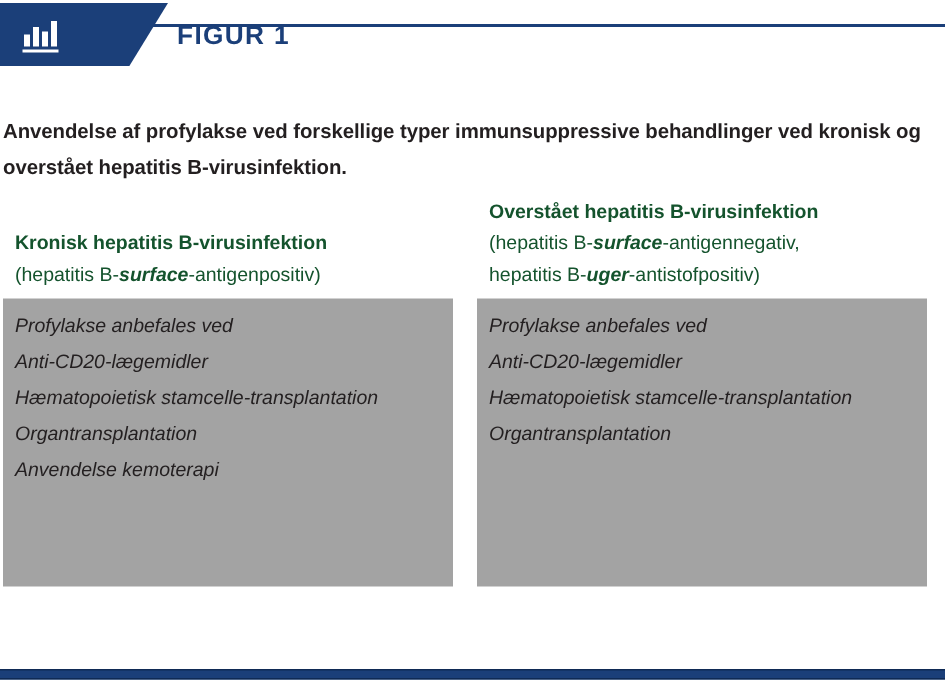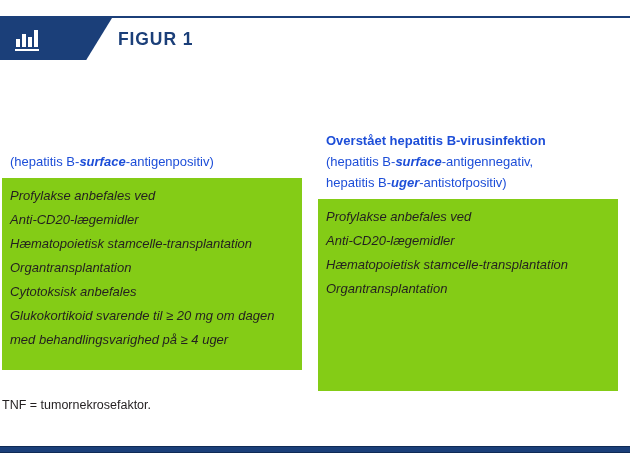--- a/index.html
+++ b/index.html
@@ -29,21 +29,21 @@
     top: 16px;
     width: 630px;
     height: 2px;
     background: #1b3f79;
   }
 
   
   .header {
     position: absolute;
     left: 0;
-    top: 18px;
+    top: 2px;
     width: 554px;
     height: 42px;
   }
   .header-tab {
     position: absolute;
     left: 0;
     top: 0;
     width: 112px;
     height: 42px;
     background: #1b3f79;
@@ -93,39 +93,39 @@
   .col {
     position: absolute;
     top: 0;
   }
   .col-left  { left: 2px;   width: 300px; }
   .col-right { left: 318px; width: 300px; }
 
   .col-head {
     position: relative;
     font-size: 13px;
-    color: #1d4ed8;
+    color: #14532d;
     line-height: 21px;
     padding-left: 8px;
     box-sizing: border-box;
   }
   .col-head .line-bold {
     font-weight: bold;
   }
   .col-head .line-sub { font-weight: normal; }
   .col-head em {
     font-weight: bold;
     text-align: center;
   }
 
   .col-left  .col-head { padding-top: 23px; }
   .col-right .col-head { padding-top: 2px; }
 
   .col-body {
-    background: #84cc16;
+    background: #a3a3a3;
     padding: 6px 0 8px 8px;
     box-sizing: border-box;
     font-size: 13px;
     color: #231f20;
   }
   .col-left  .col-body { margin-top: 6px; height: 192px; }
   .col-right .col-body { margin-top: 6px; height: 192px; }
 
   .body-item {
     line-height: 24px;
@@ -174,50 +174,50 @@
         <rect x="4" y="15" width="4" height="8" fill="#ffffff"></rect>
         <rect x="10" y="10" width="4" height="13" fill="#ffffff"></rect>
         <rect x="16" y="13" width="4" height="10" fill="#ffffff"></rect>
         <rect x="22" y="6" width="4" height="17" fill="#ffffff"></rect>
         <rect x="3" y="25" width="24" height="2" fill="#ffffff"></rect>
       </svg>
     </div>
     <div class="header-title">FIGUR 1</div>
   </div>
 
+  <div class="caption">Anvendelse af profylakse ved forskellige typer immunsuppressive behandlinger ved kronisk og overstået hepatitis B-virusinfektion.</div>
 
   <div class="table">
 
     <div class="col col-left">
       <div class="col-head">
+        <div class="line-bold">Kronisk hepatitis B-virusinfektion</div>
         <div class="line-sub"><span>(hepatitis B-</span><em>surface</em><span>-antigenpositiv)</span></div>
       </div>
       <div class="col-body">
         <div class="body-item italic">Profylakse anbefales ved</div>
         <div class="body-item">Anti-CD20-lægemidler</div>
         <div class="body-item">Hæmatopoietisk stamcelle-transplantation</div>
         <div class="body-item">Organtransplantation</div>
-        <div class="body-item">Cytotoksisk anbefales</div>
-        <div class="body-item">Glukokortikoid svarende til ≥ 20 mg om dagen med behandlingsvarighed på ≥ 4 uger</div>
+        <div class="body-item">Anvendelse kemoterapi</div>
       </div>
     </div>
 
     <div class="col col-right">
       <div class="col-head">
         <div class="line-bold">Overstået hepatitis B-virusinfektion</div>
         <div class="line-sub"><span>(hepatitis B-</span><em>surface</em><span>-antigennegativ,</span></div>
         <div class="line-sub"><span>hepatitis B-</span><em>uger</em><span>-antistofpositiv)</span></div>
       </div>
       <div class="col-body">
         <div class="body-item italic">Profylakse anbefales ved</div>
         <div class="body-item">Anti-CD20-lægemidler</div>
         <div class="body-item">Hæmatopoietisk stamcelle-transplantation</div>
         <div class="body-item">Organtransplantation</div>
       </div>
     </div>
 
   </div>
 
-  <div class="footnote">TNF = tumornekrosefaktor.</div>
 
   <div class="bottom-rule"></div>
 
 </div>
 
 </body></html>

